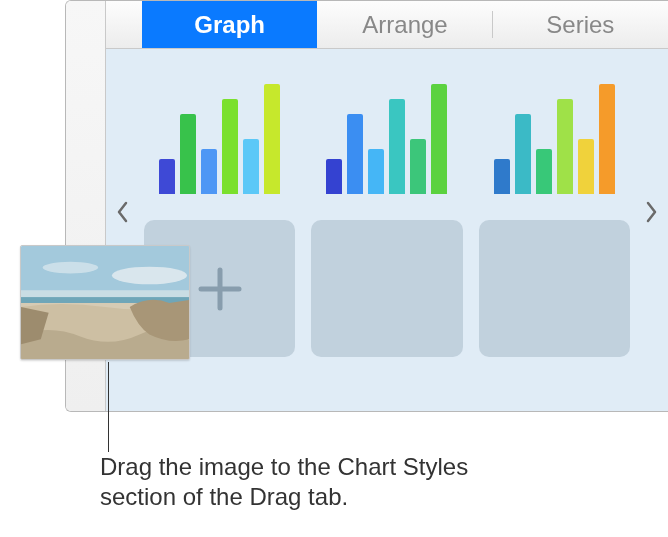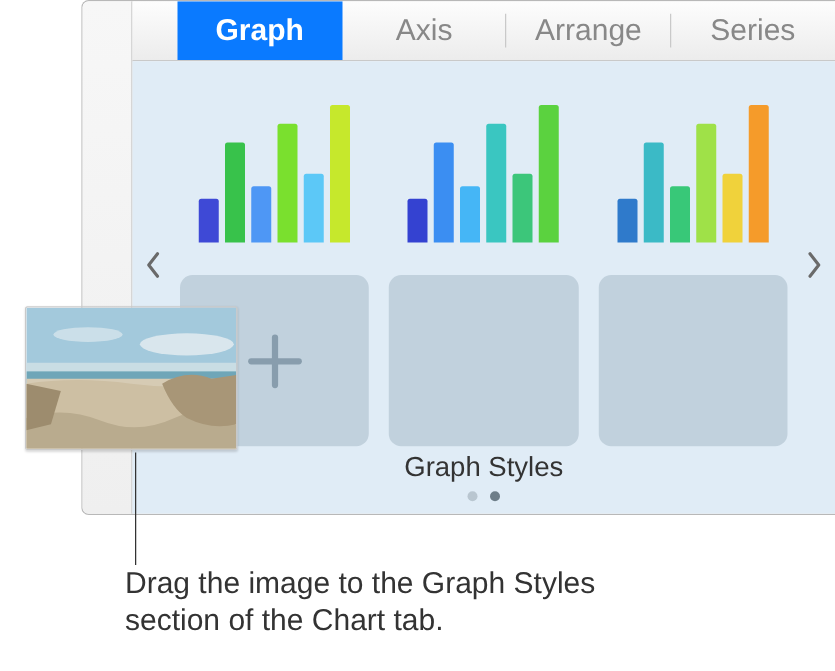--- a/index.html
+++ b/index.html
@@ -178,21 +178,20 @@
       color: #333;
     }
   </style>
 </head>
 <body>
 
 <div class="panel-wrap">
   <div class="left-gutter"></div>
   <div class="tabs">
     <div class="tab active">Graph</div>
-    <div class="tab">Axis</div>
     <div class="tab">Arrange</div>
     <div class="tab">Series</div>
   </div>
   <div class="content">
     <div class="carousel">
       <div class="nav-arrow nav-left">
         <svg width="14" height="24" viewBox="0 0 14 24">
             <polyline points="11,3 4,12 11,21" fill="none" stroke="currentColor" stroke-width="2.5" stroke-linecap="round" stroke-linejoin="round"></polyline>
           </svg>
       </div>
@@ -229,39 +228,32 @@
         <div class="slot add">
           <svg width="58" height="58" viewBox="0 0 58 58">
               <line x1="29" y1="10" x2="29" y2="48" stroke="currentColor" stroke-width="5" stroke-linecap="round"></line>
               <line x1="10" y1="29" x2="48" y2="29" stroke="currentColor" stroke-width="5" stroke-linecap="round"></line>
             </svg>
         </div>
         <div class="slot"></div>
         <div class="slot"></div>
       </div>
     </div>
-    <div class="footer">
-      <div class="footer-label">Graph Styles</div>
-      <div class="dots">
-        <div class="dot"></div>
-        <div class="dot active"></div>
-      </div>
-    </div>
   </div>
 </div>
 
 <div class="drag-thumb">
   <svg class="photo-svg" viewBox="0 0 170 115" preserveAspectRatio="none">
     <rect x="0" y="0" width="170" height="52" fill="#a3c9dc"></rect>
     <rect x="0" y="45" width="170" height="14" fill="#c9dde4"></rect>
     <rect x="0" y="52" width="170" height="10" fill="#6fa6b8"></rect>
     <rect x="0" y="58" width="170" height="57" fill="#d6cbb4"></rect>
     <path d="M0,62 Q40,56 85,62 T170,60 L170,115 L0,115 Z" fill="#cdbfa3"></path>
     <path d="M0,90 Q30,80 60,92 T120,90 T170,96 L170,115 L0,115 Z" fill="#b9ab8e"></path>
     <path d="M110,62 Q130,50 150,58 L170,55 L170,95 Q150,100 130,90 Q118,82 110,62 Z" fill="#a89677"></path>
     <path d="M0,62 L28,68 L20,95 L0,100 Z" fill="#9d8c6e"></path>
     <ellipse cx="130" cy="30" rx="38" ry="9" fill="#e6eef1" opacity="0.8"></ellipse>
     <ellipse cx="50" cy="22" rx="28" ry="6" fill="#e6eef1" opacity="0.6"></ellipse>
   </svg>
 </div>
 
 <div class="callout"></div>
-<div class="caption">Drag the image to the Graph Styles section of the Chart tab.</div>
+<div class="caption">Drag the image to the Chart Styles section of the Drag tab.</div>
 
 </body></html>

